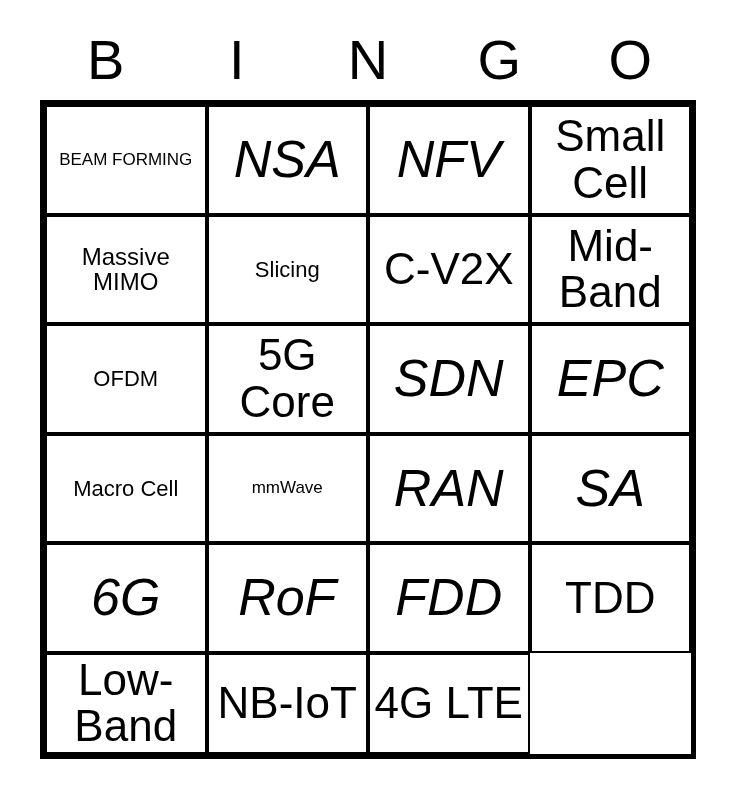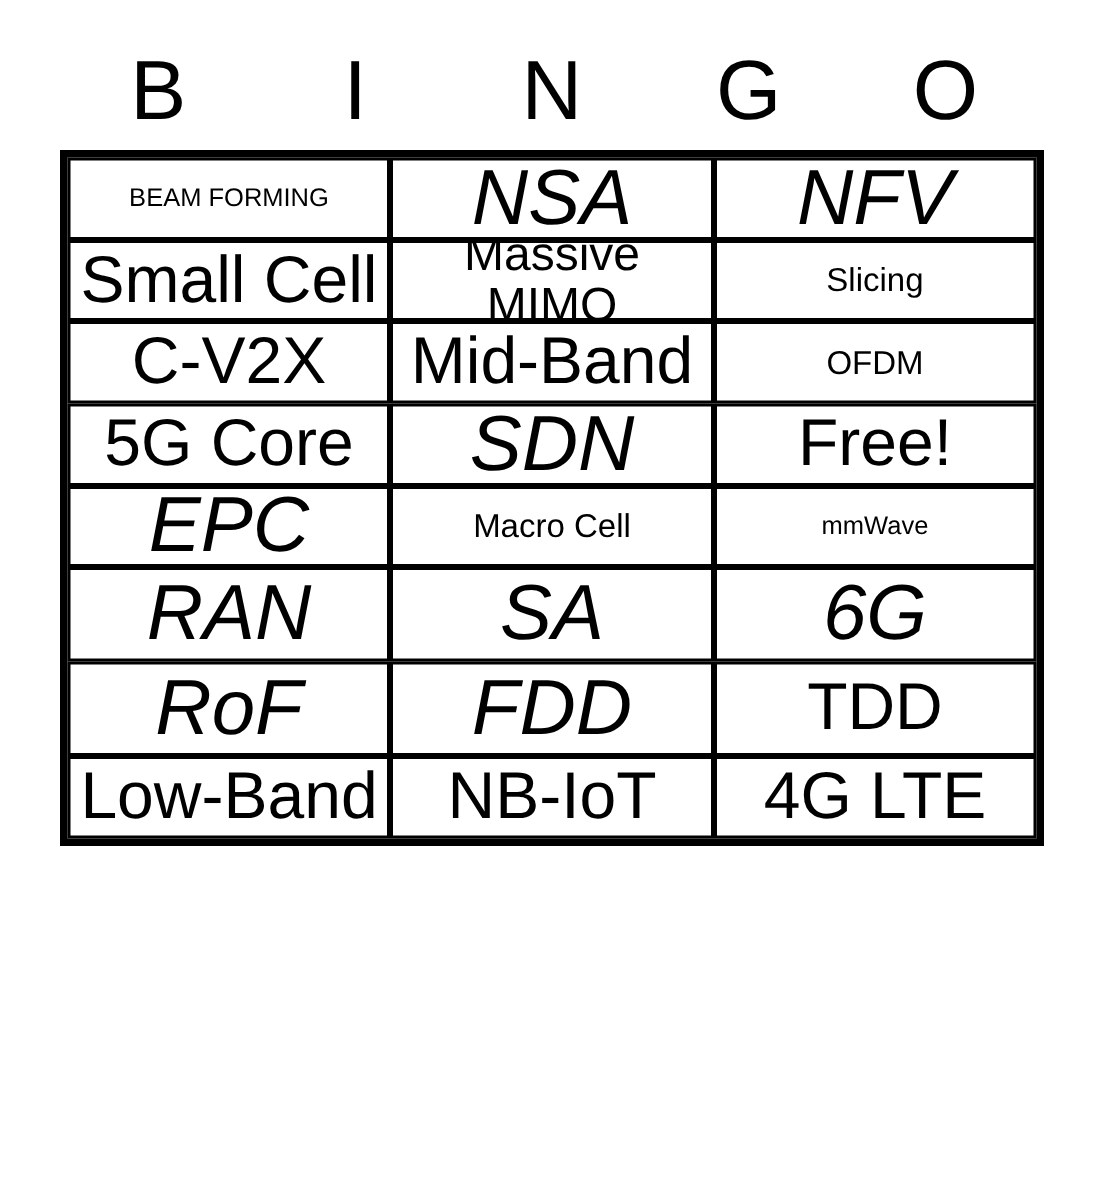--- a/index.html
+++ b/index.html
@@ -35,25 +35,25 @@
     line-height: 64px;
     font-weight: normal;
     letter-spacing: 0px;
     font-family: "Liberation Sans", sans-serif;
   }
   .grid {
     position: absolute;
     left: 40px;
     top: 100px;
     width: 656px;
-    height: 464px;
+    height: 659px;
     border: 5px solid #000000;
     box-sizing: border-box;
     display: grid;
-    grid-template-columns: repeat(3, 1fr);
+    grid-template-columns: repeat(4, 1fr);
     grid-template-rows: repeat(5, 1fr);
   }
   .cell {
     border: 2.5px solid #000000;
     box-sizing: border-box;
     display: flex;
     align-items: center;
     justify-content: center;
     text-align: center;
     padding: 2px;
@@ -63,21 +63,21 @@
     display: block;
     width: 100%;
     line-height: 1.06;
     word-break: break-word;
     font-family: "Liberation Sans", sans-serif;
   }
   
   .fs-xl span { font-size: 52px; font-style: italic; }
   .fs-lg span { font-size: 44px; }
   .fs-md span { font-size: 22px; }
-  .fs-sm span { font-size: 32px; }
+  .fs-sm span { font-size: 24px; }
   .fs-xs span { font-size: 17px; }
 </style>
 </head>
 <body>
 
 <div class="card">
 
   <div class="header-row">
     <div class="header-cell">B</div>
     <div class="header-cell">I</div>
@@ -116,23 +116,20 @@
     <div class="cell fs-md">
         <span>OFDM</span>
       </div>
 
     <div class="cell fs-lg">
         <span>5G Core</span>
       </div>
     <div class="cell fs-xl">
         <span>SDN</span>
       </div>
-    <div class="cell fs-lg">
-        <span>Free!</span>
-      </div>
     <div class="cell fs-xl">
         <span>EPC</span>
       </div>
     <div class="cell fs-md">
         <span>Macro Cell</span>
       </div>
 
     <div class="cell fs-xs">
         <span>mmWave</span>
       </div>

